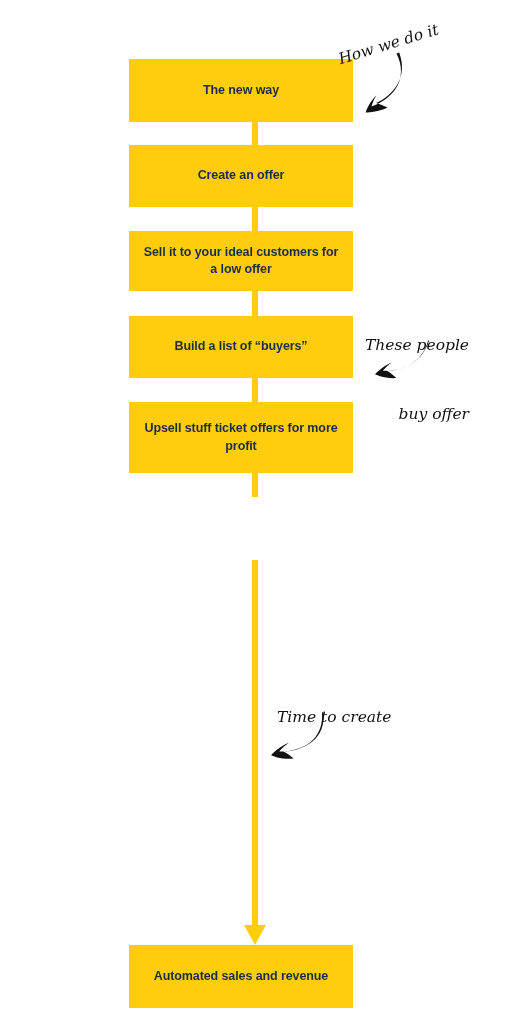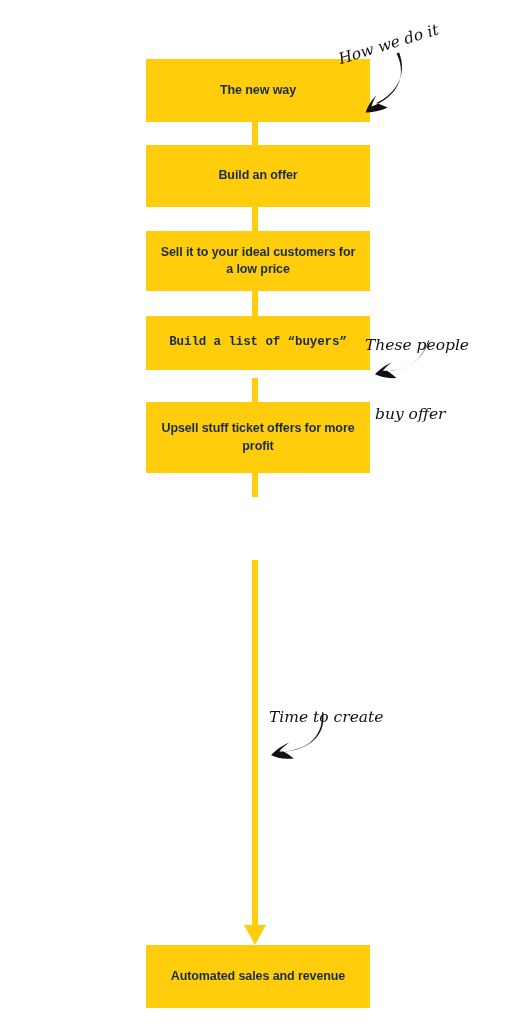--- a/index.html
+++ b/index.html
@@ -26,21 +26,21 @@
   .spine {
     position: absolute;
     left: 252px;
     width: 6px;
     background: #FFCD0B;
   }
 
   
   .node {
     position: absolute;
-    left: 146px;
+    left: 129px;
     width: 224px;
     background: #FFCD0B;
     display: flex;
     align-items: center;
     justify-content: center;
     box-sizing: border-box;
     padding: 4px 12px;
   }
   .node-label {
     color: #1B2D45;
@@ -75,25 +75,25 @@
   }
   .annotation.a-howwedoit {
     left: 322px;
     top: 4px;
     transform: rotate(-17deg);
     transform-origin: left top;
   }
   .annotation.a-thesepeople {
     left: 365px;
     top: 287px;
-    text-align: left;
+    text-align: right;
     font-style: italic;
   }
   .annotation.a-timetocreate {
-    left: 247px;
+    left: 255px;
     top: 659px;
     text-align: left;
   }
   .annotation .ann-line { display: block; }
   .annotation.a-thesepeople .ann-line:last-child { margin-left: 10px; }
   .annotation.a-timetocreate .ann-line:first-child { margin-left: 22px; }
 
   
   .hand-arrow {
     position: absolute;
@@ -116,28 +116,28 @@
   <div class="spine" style="top:473px;height:24px;"></div>
   <div class="spine" style="top:560px;height:368px;"></div>
 
   <div class="arrowhead-down"></div>
 
   <div class="node" style="top:59px;height:63px;">
     <span class="node-label">The new way</span>
   </div>
 
   <div class="node" style="top:145px;height:62px;">
-    <span class="node-label">Build an offer</span>
+    <span class="node-label">Create an offer</span>
   </div>
 
   <div class="node" style="top:231px;height:60px;">
-    <span class="node-label">Sell it to your ideal customers for a low price</span>
+    <span class="node-label">Sell it to your ideal customers for a low offer</span>
   </div>
 
-  <div class="node" style="top:316px;height:54px;font-family:Liberation Mono, monospace;">
+  <div class="node" style="top:316px;height:62px;">
     <span class="node-label">Build a list of “buyers”</span>
   </div>
 
   <div class="node" style="top:402px;height:71px;">
     <span class="node-label">Upsell stuff ticket offers for more profit</span>
   </div>
 
 
   <div class="node" style="top:945px;height:63px;">
     <span class="node-label">Automated sales and revenue</span>

